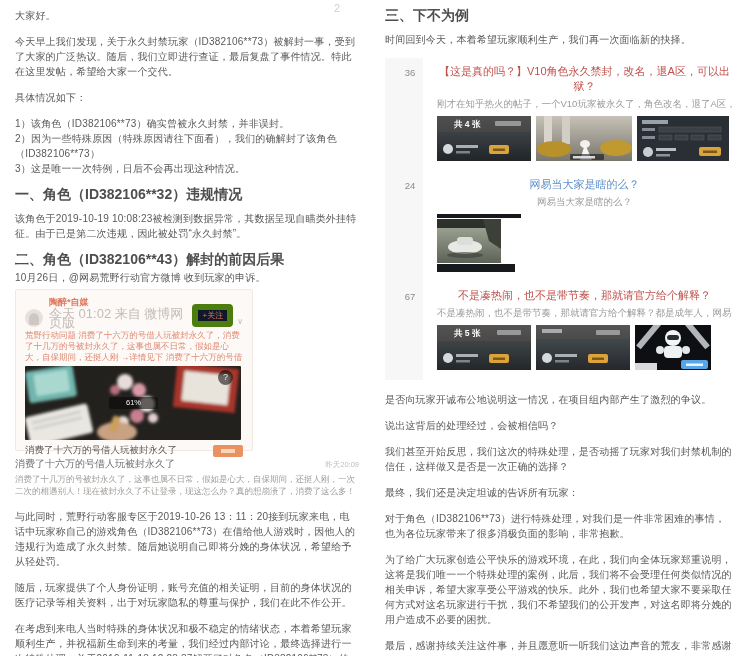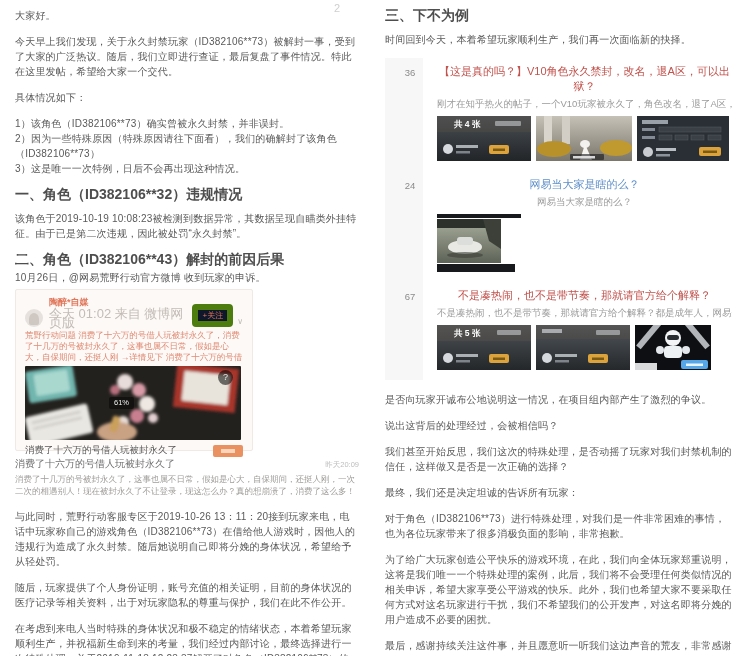--- a/index.html
+++ b/index.html
@@ -20,21 +20,21 @@
   .wb-avatar::after{content:"";position:absolute;left:4px;top:4px;width:10px;height:12px;border-radius:50% 50% 2px 2px;background:#cfc8c2;}
   .wb-id{margin-left:6px;flex:1;min-width:0;}
   .wb-name{color:#e0765a;font-size:9px;font-weight:bold;line-height:10px;filter:blur(.3px);}
   .wb-meta{color:#c4bcb6;font-size:13px;line-height:9px;margin-top:2px;filter:blur(.4px);}
   .wb-follow{flex:none;border:6px solid #4d7c0f;color:#e0765a;font-size:8px;line-height:11px;
              padding:0 4px;border-radius:4px;background:#0f172a;}
   .wb-caret{flex:none;color:#c0b9b3;font-size:8px;margin-left:4px;line-height:11px;}
   .wb-body{color:#e08a72;font-size:8.5px;line-height:11px;margin-top:3px;max-height:33px;overflow:hidden;filter:blur(.4px);}
   .wb-photo{position:relative;width:216px;height:74px;margin-top:3px;border-radius:1px;overflow:hidden;}
   .wb-progress{position:absolute;left:84px;top:31px;background:rgba(10,10,10,.62);color:#efefef;
-               font-size:7.5px;line-height:12px;padding:0 5px;border-radius:2px;}
+               font-size:7.5px;line-height:12px;padding:0 17px;border-radius:2px;}
   .wb-help{position:absolute;right:8px;top:4px;width:15px;height:15px;border-radius:50%;
            background:rgba(0,0,0,.55);color:#e8e8e8;font-size:9px;line-height:15px;text-align:center;}
   .wb-foot{display:flex;align-items:center;margin-top:4px;}
   .wb-caption{flex:1;color:#5a5a5a;font-size:9.5px;filter:blur(.2px);white-space:nowrap;overflow:hidden;}
   .wb-btn{flex:none;width:30px;height:12px;background:#ea9161;border-radius:2px;position:relative;}
   .wb-btn::after{content:"";position:absolute;left:8px;top:4px;width:14px;height:4px;background:#fbe0cd;opacity:.85;}
   
   .article-title-row{display:flex;align-items:baseline;margin:0 0 2px;}
   .article-title{flex:1;color:#6e6e6e;font-size:10px;}
   .article-meta{flex:none;color:#bdbdbd;font-size:7.5px;filter:blur(.4px);}

